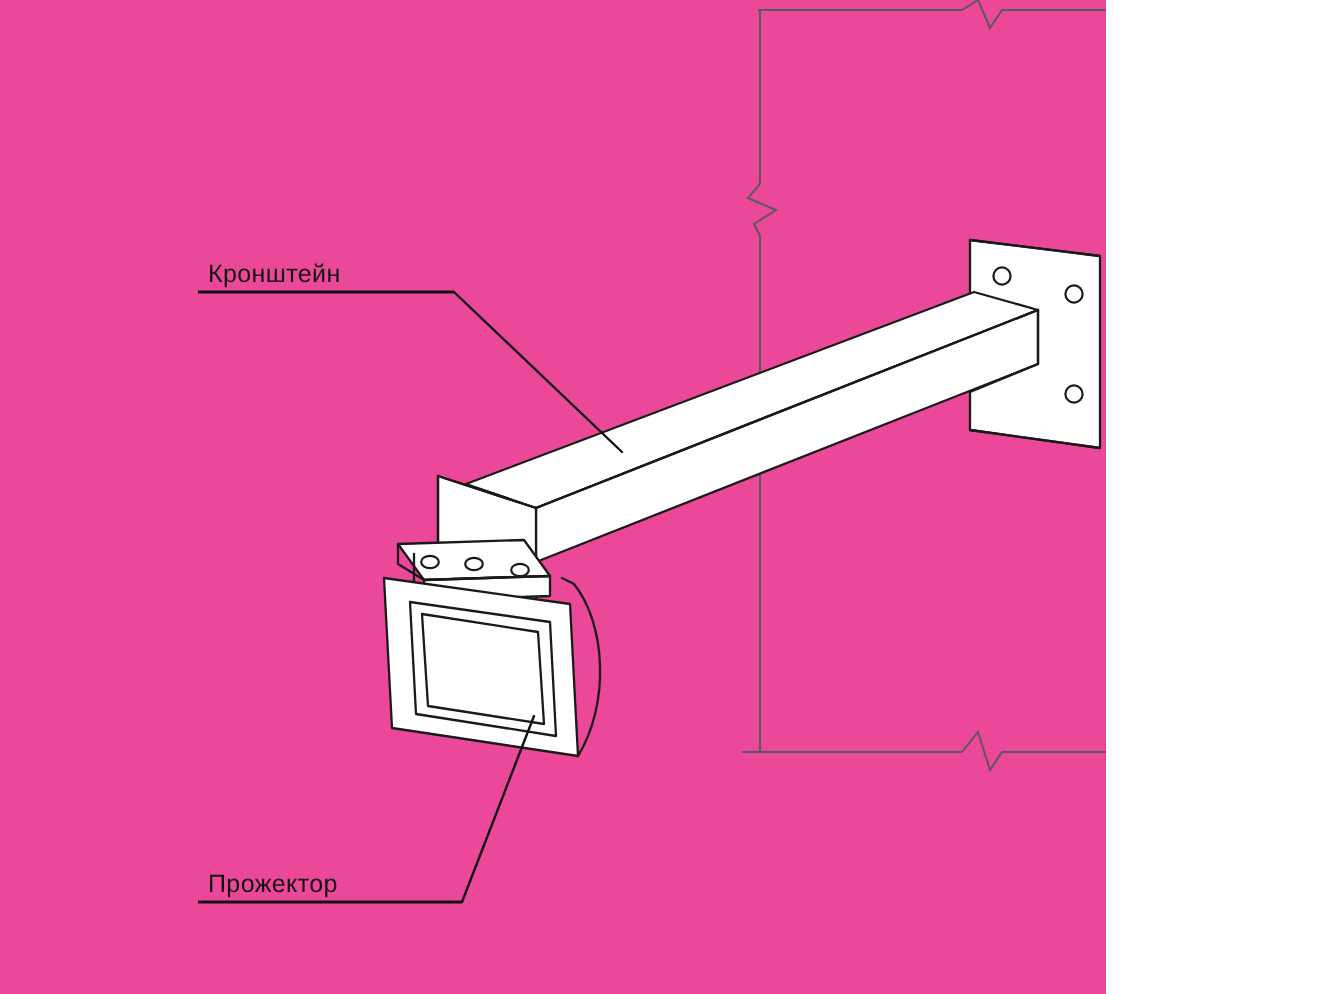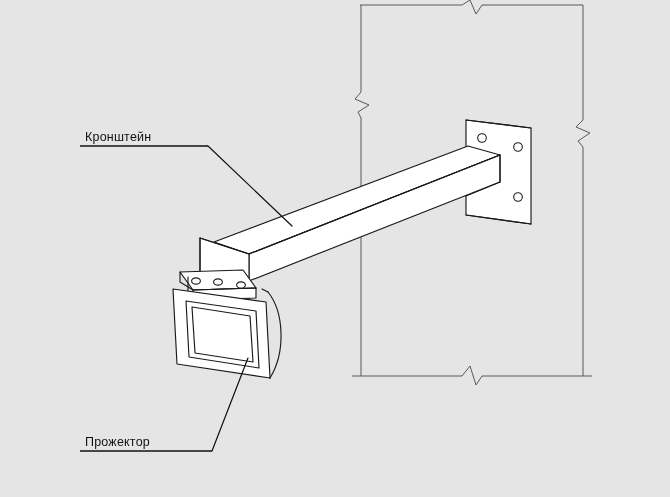--- a/index.html
+++ b/index.html
@@ -5,24 +5,25 @@
   html, body {
     margin: 0;
     padding: 0;
     background: #ffffff;
   }
   body {
     font-family: "Liberation Sans", sans-serif;
   }
   #drawing-root {
     position: relative;
-    width: 670px;
+    width: 534px;
     height: 497px;
-    background: #e5e5e5;
+    background: #ec4899;
     overflow: hidden;
+    padding-left: 19px;
   }
   svg#technical-drawing {
     display: block;
     width: 670px;
     height: 497px;
   }
   .ln {
     fill: none;
     stroke: #1a1a1a;
     stroke-width: 1.15;

